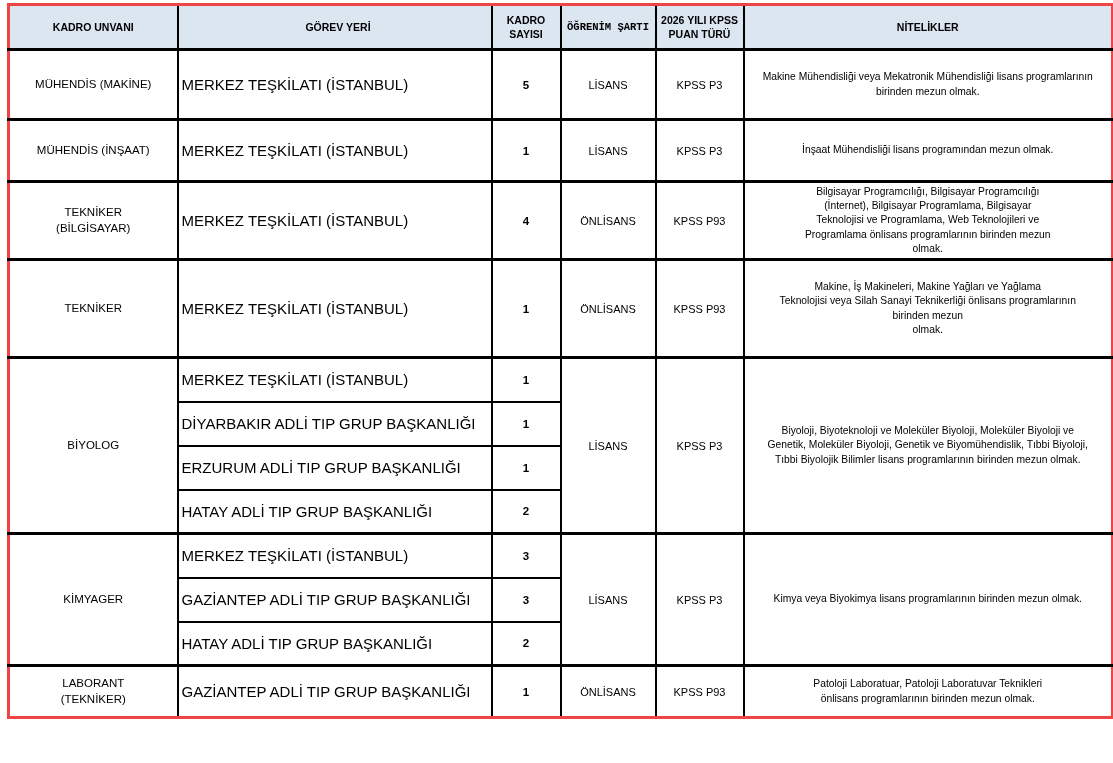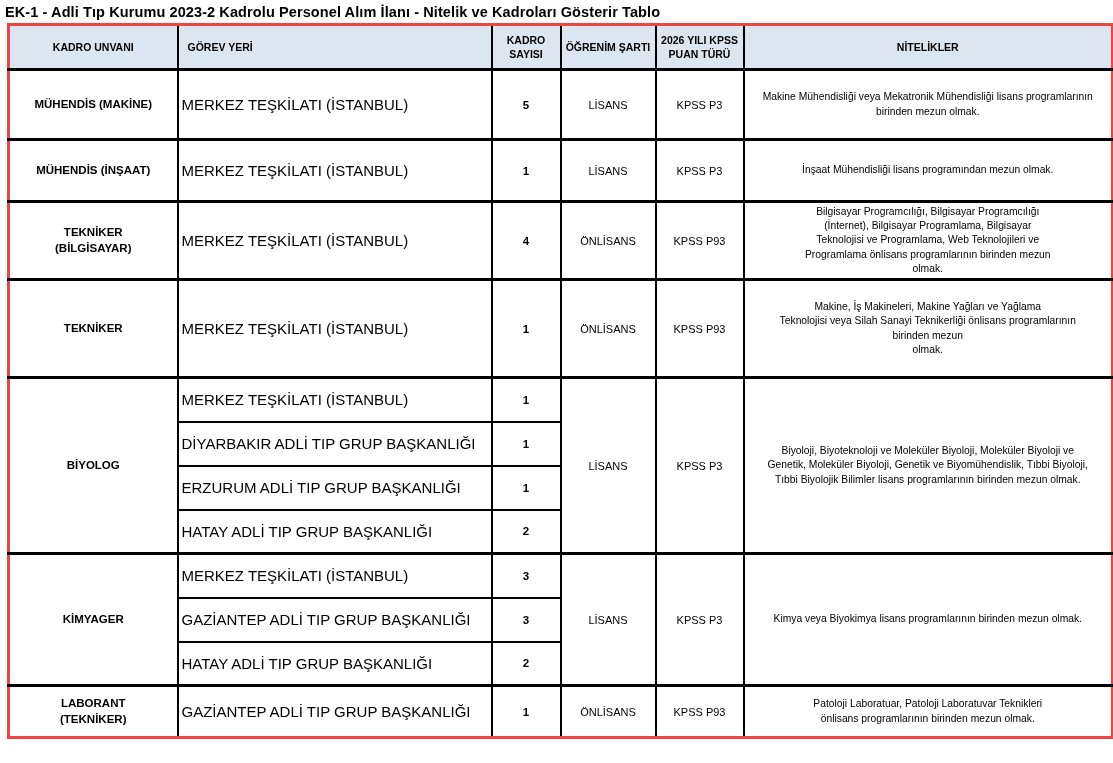--- a/index.html
+++ b/index.html
@@ -31,24 +31,24 @@
   }
   thead th {
     background: #dce6f1;
     font-size: 10.5px;
     font-weight: bold;
     text-align: center;
     line-height: 1.35;
     border-bottom: 3px solid #000;
     padding: 2px;
   }
-  th.nowrap { white-space: nowrap; }
+  th.nowrap { white-space: nowrap; font-family: Liberation Mono, monospace; }
   tr.g-start td { border-top: 3px solid #000; }
   td.unvan {
-    font-weight: bold;
+    font-weight: normal;
     font-size: 11.5px;
     text-align: center;
     white-space: pre-line;
     line-height: 1.35;
     padding: 2px;
   }
   td.yer {
     font-size: 15px;
     text-align: left;
     padding: 2px 2px 2px 3px;
@@ -67,35 +67,34 @@
     text-align: center;
     white-space: pre-line;
     line-height: 1.38;
     padding: 2px 4px;
   }
 </style>
 </head>
 <body>
 
 <div class="page">
-  <div class="title">EK-1 - Adli Tıp Kurumu 2023-2 Kadrolu Personel Alım İlanı - Nitelik ve Kadroları Gösterir Tablo</div>
 
   <table class="kadro-table">
     <colgroup>
       <col style="width:169px">
       <col style="width:314px">
       <col style="width:69px">
       <col style="width:95px">
       <col style="width:88px">
       <col style="width:369px">
     </colgroup>
     <thead>
       <tr style="height:45px">
         <th>KADRO UNVANI</th>
-        <th style="text-align:left;padding-left:9px">GÖREV YERİ</th>
+        <th style="text-align:center;padding-left:9px">GÖREV YERİ</th>
         <th>KADRO SAYISI</th>
         <th class="nowrap">ÖĞRENİM ŞARTI</th>
         <th>2026 YILI KPSS PUAN TÜRÜ</th>
         <th>NİTELİKLER</th>
       </tr>
     </thead>
     <tbody>
 
       <tr class="g-start" style="height:70px">
         <td class="unvan">MÜHENDİS (MAKİNE)</td>

